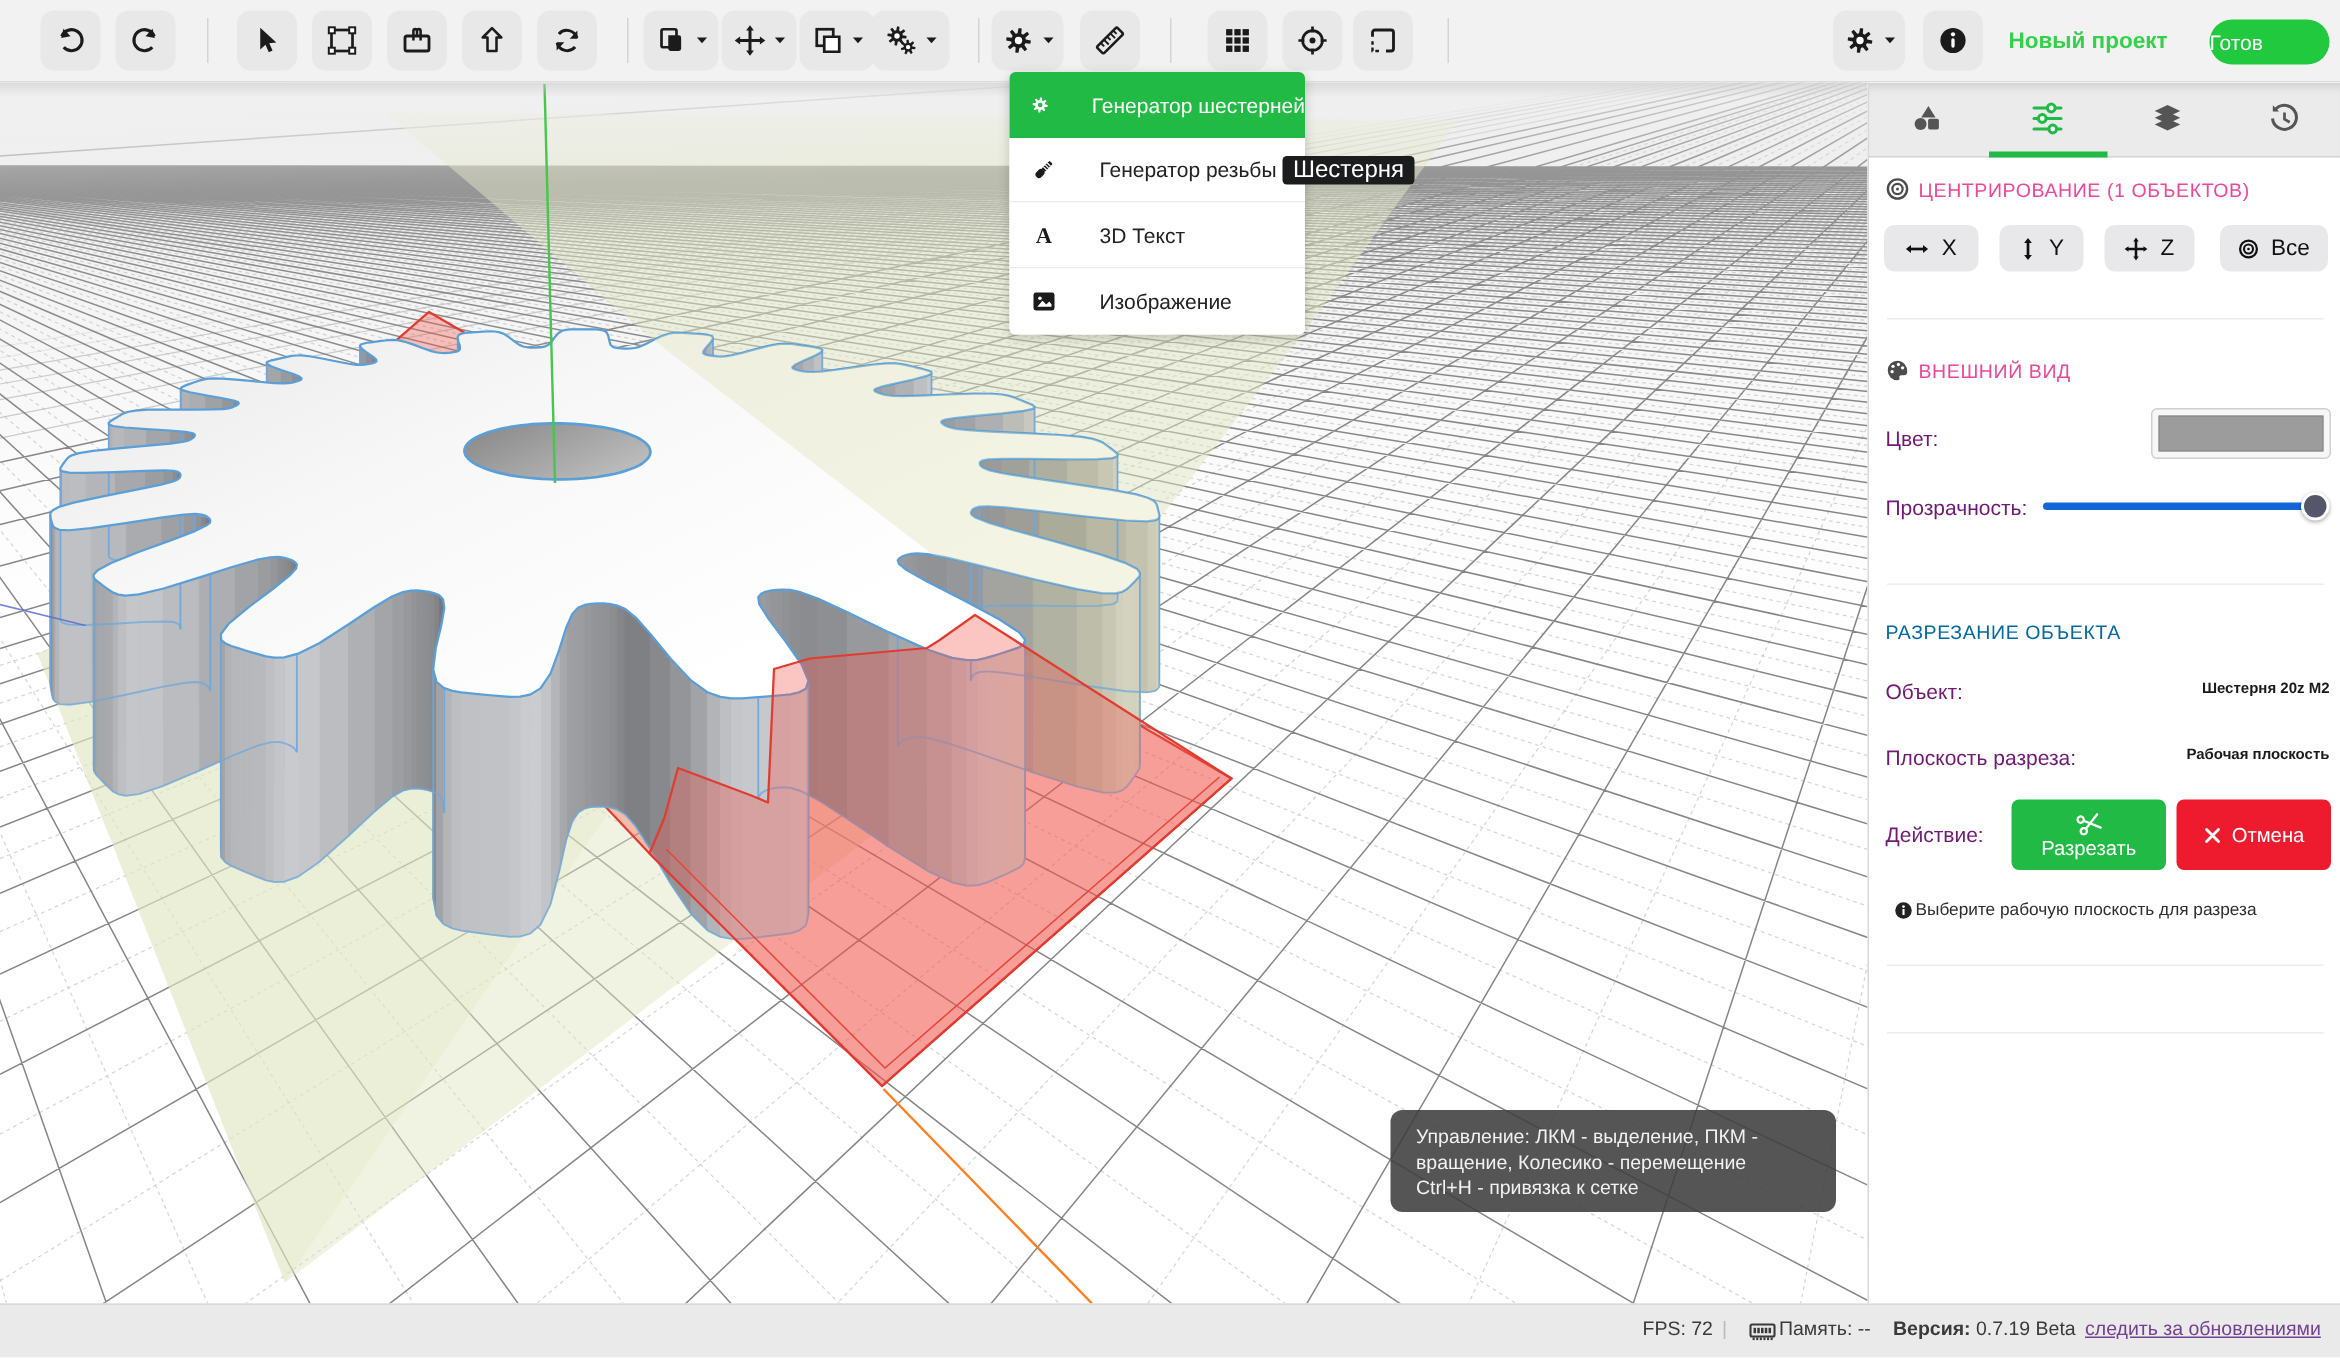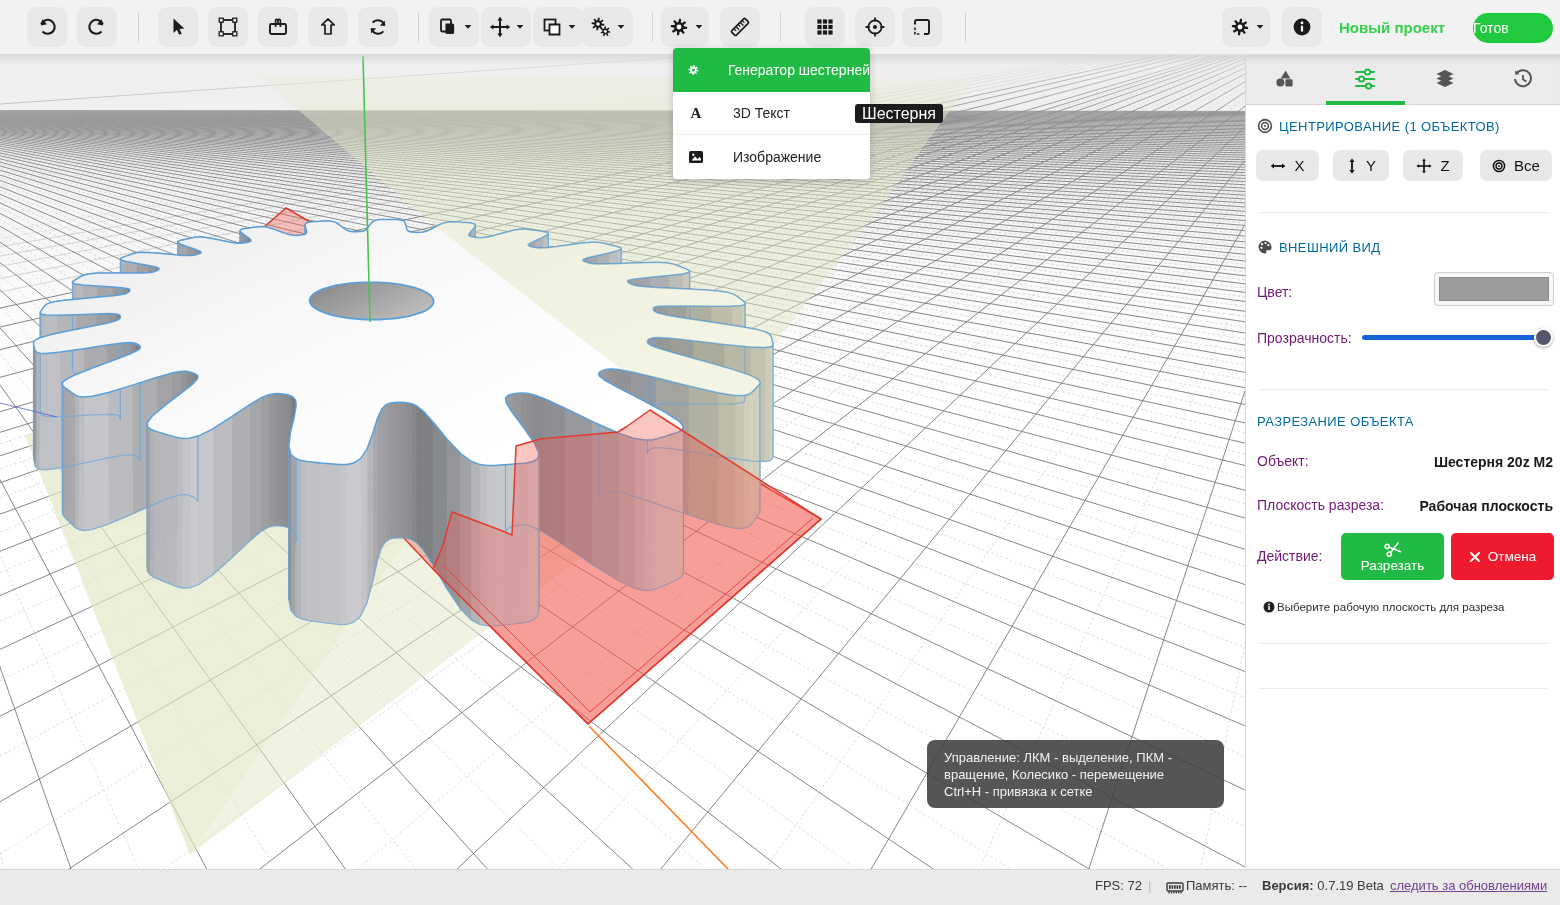--- a/index.html
+++ b/index.html
@@ -13,26 +13,26 @@
 .menu{position:absolute;left:673px;top:48px;width:197px;background:#fff;border-radius:4px;box-shadow:0 2px 8px rgba(0,0,0,0.18)}
 .mi{height:43.7px;display:flex;align-items:center;padding-left:14px;gap:28px;font-size:14px;white-space:nowrap;color:#222;border-bottom:1px solid #ececec;background:#fff}
 .mi.green{background:#21ba45;color:#fff;border-bottom:none;border-radius:4px 4px 0 0}
 .mi.last{border-bottom:none;border-radius:0 0 4px 4px}
 .tip1{position:absolute;left:855px;top:104px;height:19px;background:#1b1c1d;color:#fff;font-size:16px;line-height:19px;padding:0 7px;border-radius:3px}
 .tip2{position:absolute;left:927px;top:740px;width:297px;height:68px;background:rgba(62,62,62,0.88);border-radius:8px;color:#f2f2f2;font-size:13px;line-height:17px;padding:9px 0 0 17px}
 .sidebar{position:absolute;left:1245px;top:55px;width:315px;height:814px;background:#fff;border-left:1px solid #d8d8d8}
 .tabs{position:absolute;left:0;top:0;width:315px;height:50px;background:#ebebeb;border-bottom:1px solid #d5d5d5;box-shadow:inset 0 7px 7px -5px rgba(0,0,0,0.14)}
 .tab{position:absolute;top:13px}
 .tabu{position:absolute;left:80px;top:46px;width:79px;height:4px;background:#21ba45}
-.sh{position:absolute;left:11px;display:flex;align-items:flex-end;font-size:13px;color:#0369a1;letter-spacing:0.4px}
+.sh{position:absolute;left:11px;display:flex;align-items:flex-end;font-size:13px;color:#ec4899;letter-spacing:0.4px}
 .sh2{position:absolute;left:11px;font-size:13px;color:#0369a1;letter-spacing:0.4px}
 .sbtn{position:absolute;height:31px;background:#e8e8eb;border-radius:7px;display:flex;align-items:center;justify-content:center;gap:8px;font-size:15px;color:#111}
 .sdiv{position:absolute;left:12px;width:291px;height:1px;background:#ececec}
 .slab{position:absolute;left:11px;font-size:14px;color:#701a75}
-.sval{position:absolute;right:7px;font-size:14px;font-weight:bold;color:#1a1a1a}
+.sval{position:absolute;right:7px;font-size:10px;font-weight:bold;color:#1a1a1a}
 .swatch{position:absolute;left:188px;top:217px;width:120px;height:34px;background:#f7f7f7;border:1px solid #cfcfcf;border-radius:4px}
 .swin{position:absolute;left:4px;top:4px;width:110px;height:24px;background:#9c9c9c;border:1px solid #8e8e8e}
 .strack{position:absolute;left:116px;top:280px;width:175px;height:5px;background:#1565d8;border-radius:3px}
 .sthumb{position:absolute;left:288px;top:273px;width:19px;height:19px;background:#55566a;border:2px solid #fff;border-radius:50%;box-shadow:0 1px 3px rgba(0,0,0,0.35)}
 .bcut{position:absolute;left:95px;top:478px;width:103px;height:47px;background:#21ba45;border-radius:5px;color:#fff;font-size:13.5px;display:flex;flex-direction:column;align-items:center;justify-content:center;gap:1px}
 .bcancel{position:absolute;left:205px;top:478px;width:103px;height:47px;background:#ee1b2e;border-radius:5px;color:#fff;font-size:13.5px;display:flex;align-items:center;justify-content:center;gap:7px}
 .sinfo{position:absolute;left:17px;top:546px;font-size:11.5px;color:#2e2e2e;display:flex;align-items:flex-start;gap:2px}
 .status{position:absolute;left:0;top:869px;width:1560px;height:36px;background:#eaeaea;border-top:1px solid #d8d8d8;font-size:13px;color:#3a3a3a}
 .status b{font-weight:bold}
 .upd{position:absolute;left:1390px;top:8px;color:#72418f;text-decoration:underline}
@@ -971,20 +971,30 @@
 <div class="menu">
  <div class="mi green">
         <svg width="18" height="18" viewBox="0 0 18 18">
           <path d="M16.00 9.00L15.94 9.91L15.76 10.81L13.27 10.77L13.00 11.31L12.67 11.81L13.95 13.95L13.26 14.55L12.50 15.06L10.77 13.27L10.20 13.46L9.60 13.58L9.00 16.00L8.09 15.94L7.19 15.76L7.23 13.27L6.69 13.00L6.19 12.67L4.05 13.95L3.45 13.26L2.94 12.50L4.73 10.77L4.54 10.20L4.42 9.60L2.00 9.00L2.06 8.09L2.24 7.19L4.73 7.23L5.00 6.69L5.33 6.19L4.05 4.05L4.74 3.45L5.50 2.94L7.23 4.73L7.80 4.54L8.40 4.42L9.00 2.00L9.91 2.06L10.81 2.24L10.77 4.73L11.31 5.00L11.81 5.33L13.95 4.05L14.55 4.74L15.06 5.50L13.27 7.23L13.46 7.80L13.58 8.40Z" fill="#fff"></path>
           <circle cx="9" cy="9" r="2.2" fill="#21ba45"></circle>
         </svg>
         <span>Генератор шестерней</span>
       </div>
  <div class="mi">
         <svg width="18" height="18" viewBox="0 0 18 18">
+          <g transform="rotate(-45 9 9)">
+            <rect x="2" y="6.7" width="6.5" height="4.6" rx="2.3" fill="#1b1b1b"></rect>
+            <rect x="8.2" y="7.5" width="7.5" height="3" rx="0.6" fill="#1b1b1b"></rect>
+            <path d="M10 7.5V10.5M11.8 7.5V10.5M13.6 7.5V10.5" stroke="#fff" stroke-width="0.8"></path>
+          </g>
+        </svg>
+        <span>Генератор резьбы</span>
+      </div>
+ <div class="mi">
+        <svg width="18" height="18" viewBox="0 0 18 18">
           <text x="9" y="14" font-size="15" font-weight="bold" fill="#1b1b1b" text-anchor="middle" font-family="Liberation Serif">A</text>
         </svg>
         <span>3D Текст</span>
       </div>
  <div class="mi last">
         <svg width="18" height="18" viewBox="0 0 18 18">
           <rect x="2" y="3" width="14" height="12" rx="1.6" fill="#1b1b1b"></rect>
           <path d="M4.5 12.5L8 8.5L10.5 11L12.5 9L14 10.8V12.5Z" fill="#fff"></path>
           <circle cx="6.3" cy="6.8" r="1.2" fill="#fff"></circle>
         </svg>

